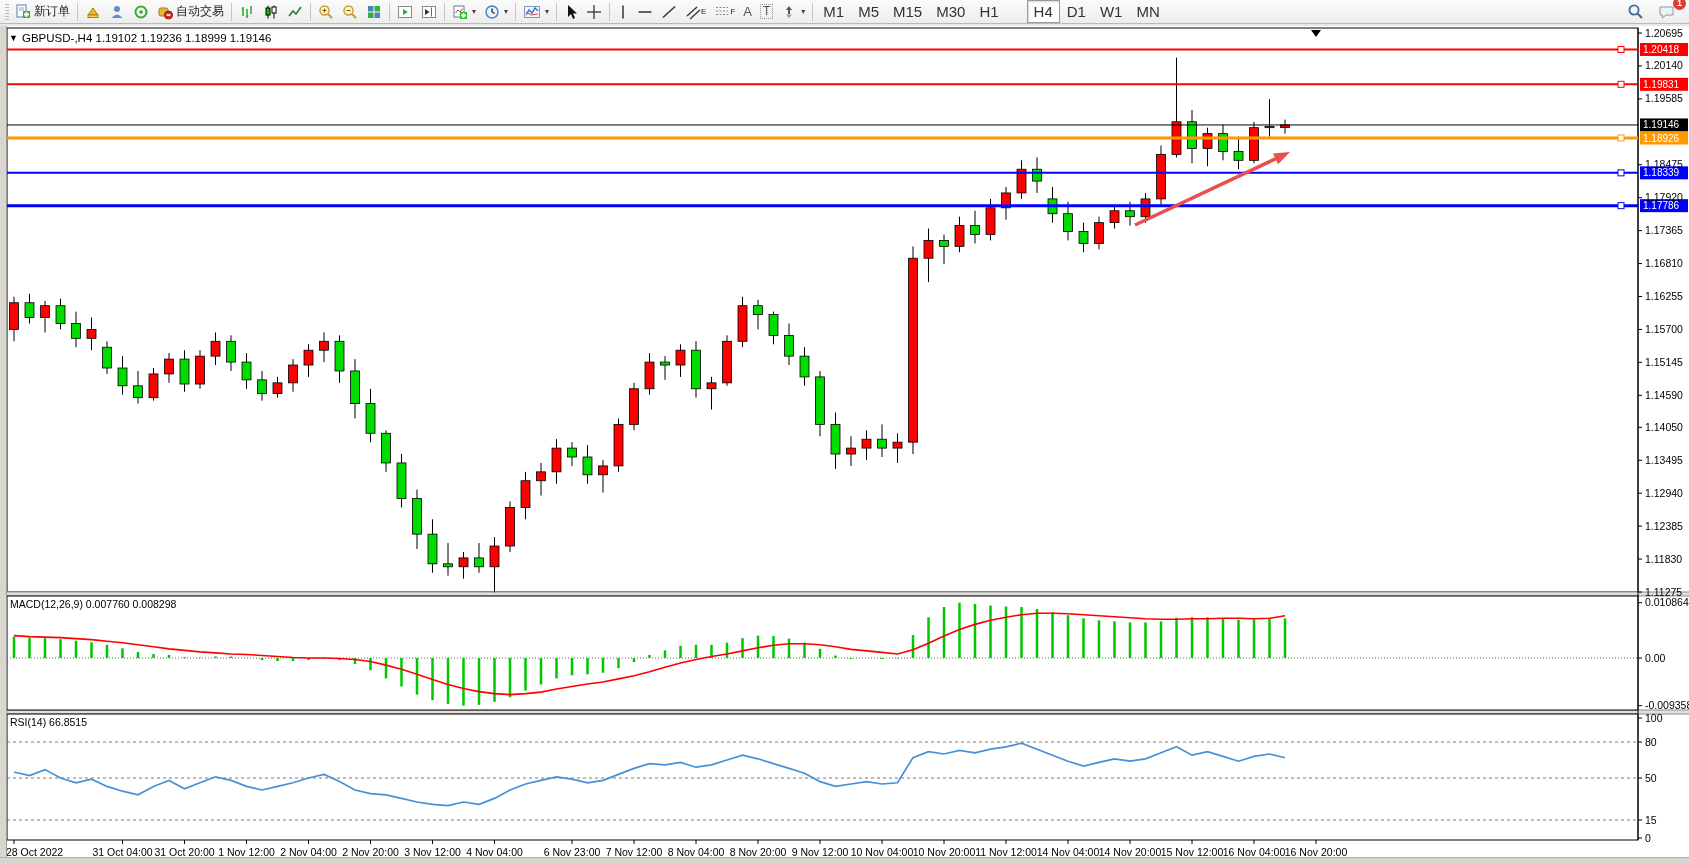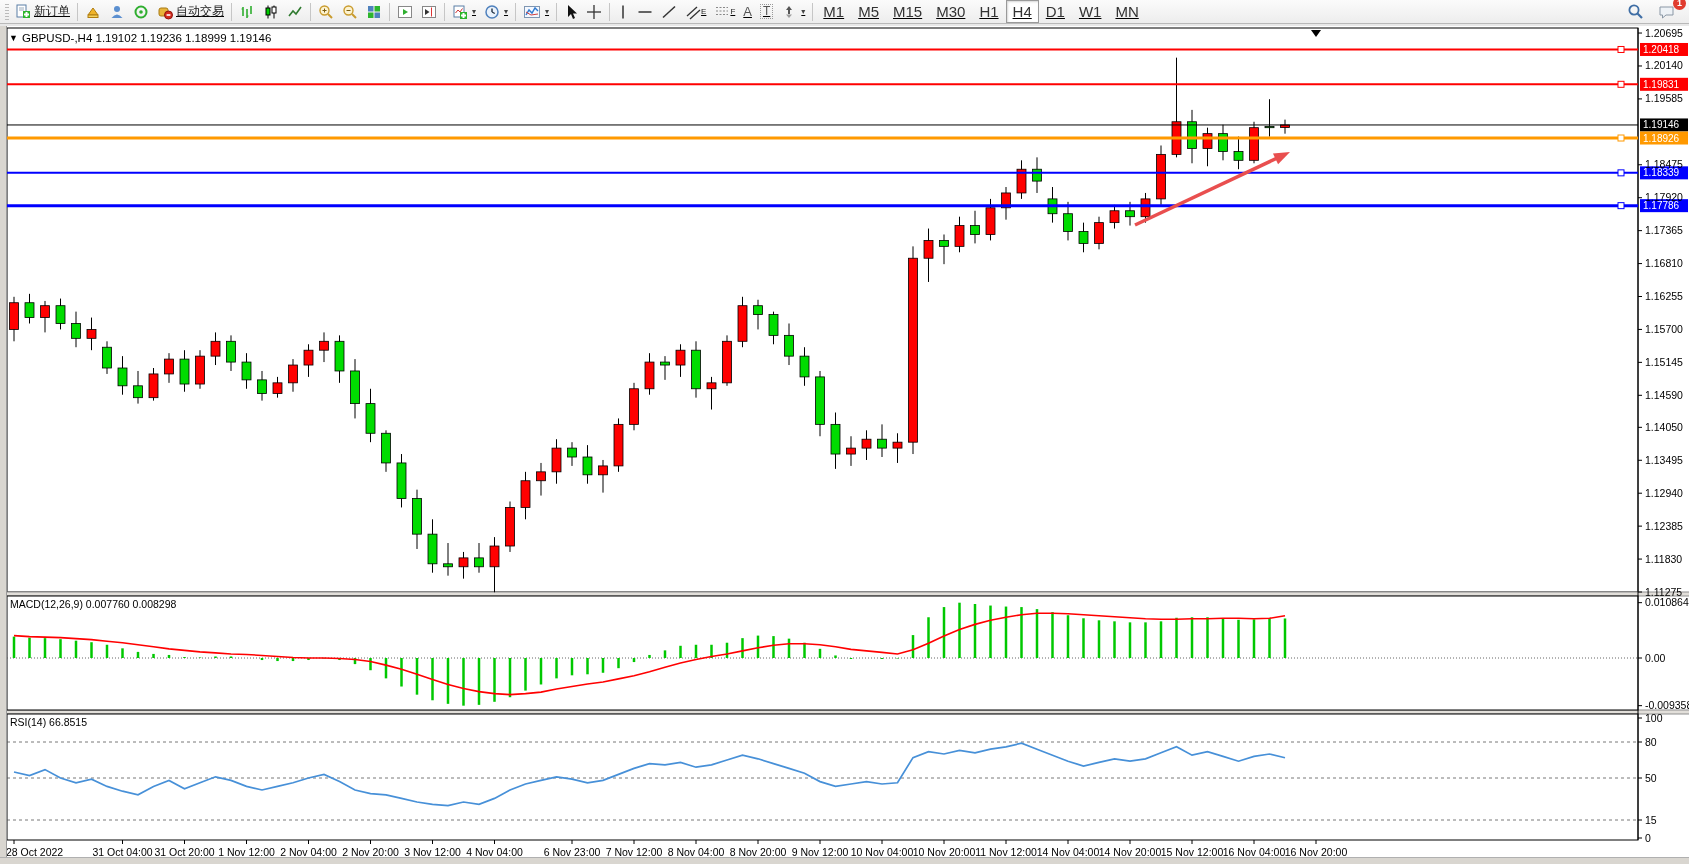--- a/index.html
+++ b/index.html
@@ -1,31 +1,31 @@
 <!DOCTYPE html>
 <html><head>
 <meta charset="utf-8">
 <style>
   html,body{margin:0;padding:0;}
   body{width:1689px;height:864px;position:relative;background:#fff;
        font-family:"Liberation Sans","DejaVu Sans",sans-serif;overflow:hidden;}
   
   .toolbar{height:23px;background:linear-gradient(#fbfbfb,#ededed);
            border-bottom:1px solid #b9b9b9;display:flex;align-items:center;
-           padding:0 3px;white-space:nowrap;text-decoration:underline;}
+           padding:0 3px;white-space:nowrap;}
   .grip{width:4px;height:16px;margin:0 2px;
         background:repeating-linear-gradient(#bbb 0 1px,transparent 1px 3px);}
   .sep{width:1px;height:18px;background:#c6c6c6;margin:0 3px;}
   .tbtn{height:20px;display:inline-flex;align-items:center;gap:3px;
         padding:0 3px;border:1px solid transparent;border-radius:2px;
         font-size:12px;color:#222;cursor:default;}
   .tbtn svg{display:block;}
   .drop{font-size:8px;color:#444;margin-left:1px;}
   .tf{font-size:15px;color:#333;padding:2px 6px;border:1px solid transparent;}
-  .tf.active{background:#fff;border:1px solid #9a9a9a;box-shadow:inset 1px 1px 2px #d7d7d7;}
+  .tf.active{background:#fff;border:1px solid #9a9a9a;box-shadow:inset 1px 1px 2px #d7d7d7;margin-left:21px;}
   .toolbar-right{margin-left:auto;display:flex;align-items:center;gap:6px;padding-right:6px;}
   .badge{position:absolute;top:-5px;right:-7px;background:#e03c2f;color:#fff;
          border-radius:50%;width:13px;height:13px;font-size:9px;line-height:13px;
          text-align:center;font-weight:bold;}
   .bubble-wrap{position:relative;}
   
   .gap-strip{height:2px;background:#e8e8e8;}
   #chart-wrap{position:absolute;left:0;top:26px;width:1689px;height:838px;background:#fff;}
   #left-strip{position:absolute;left:0;top:26px;width:6px;height:832px;
               background:#d9d6d0;border-right:1px solid #9a9a9a;}

